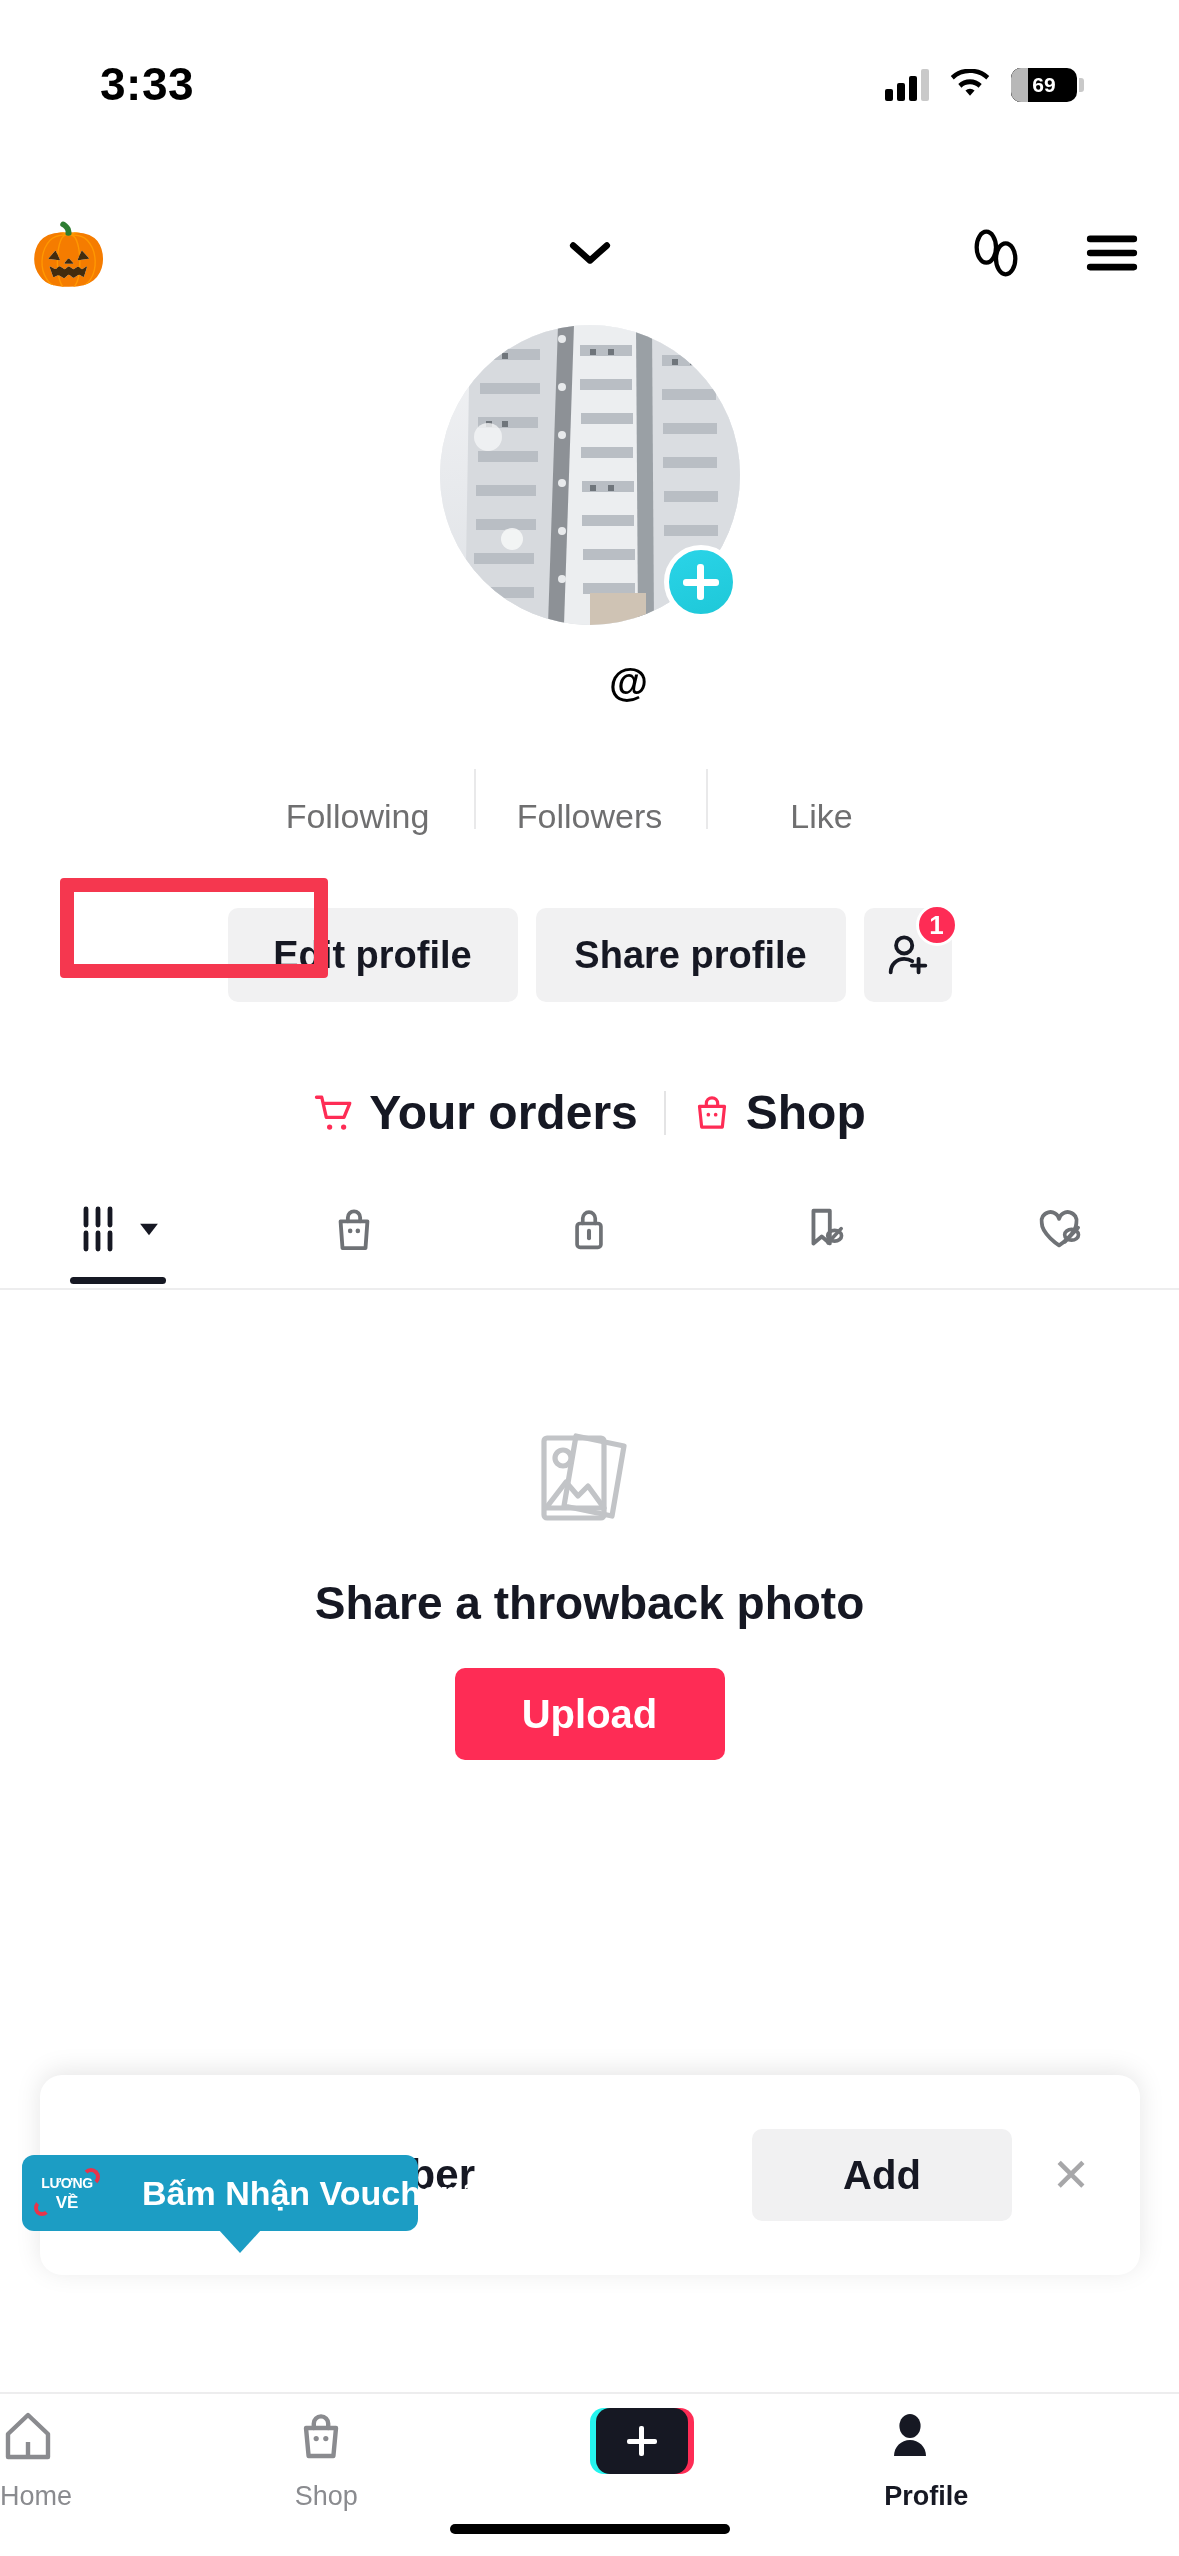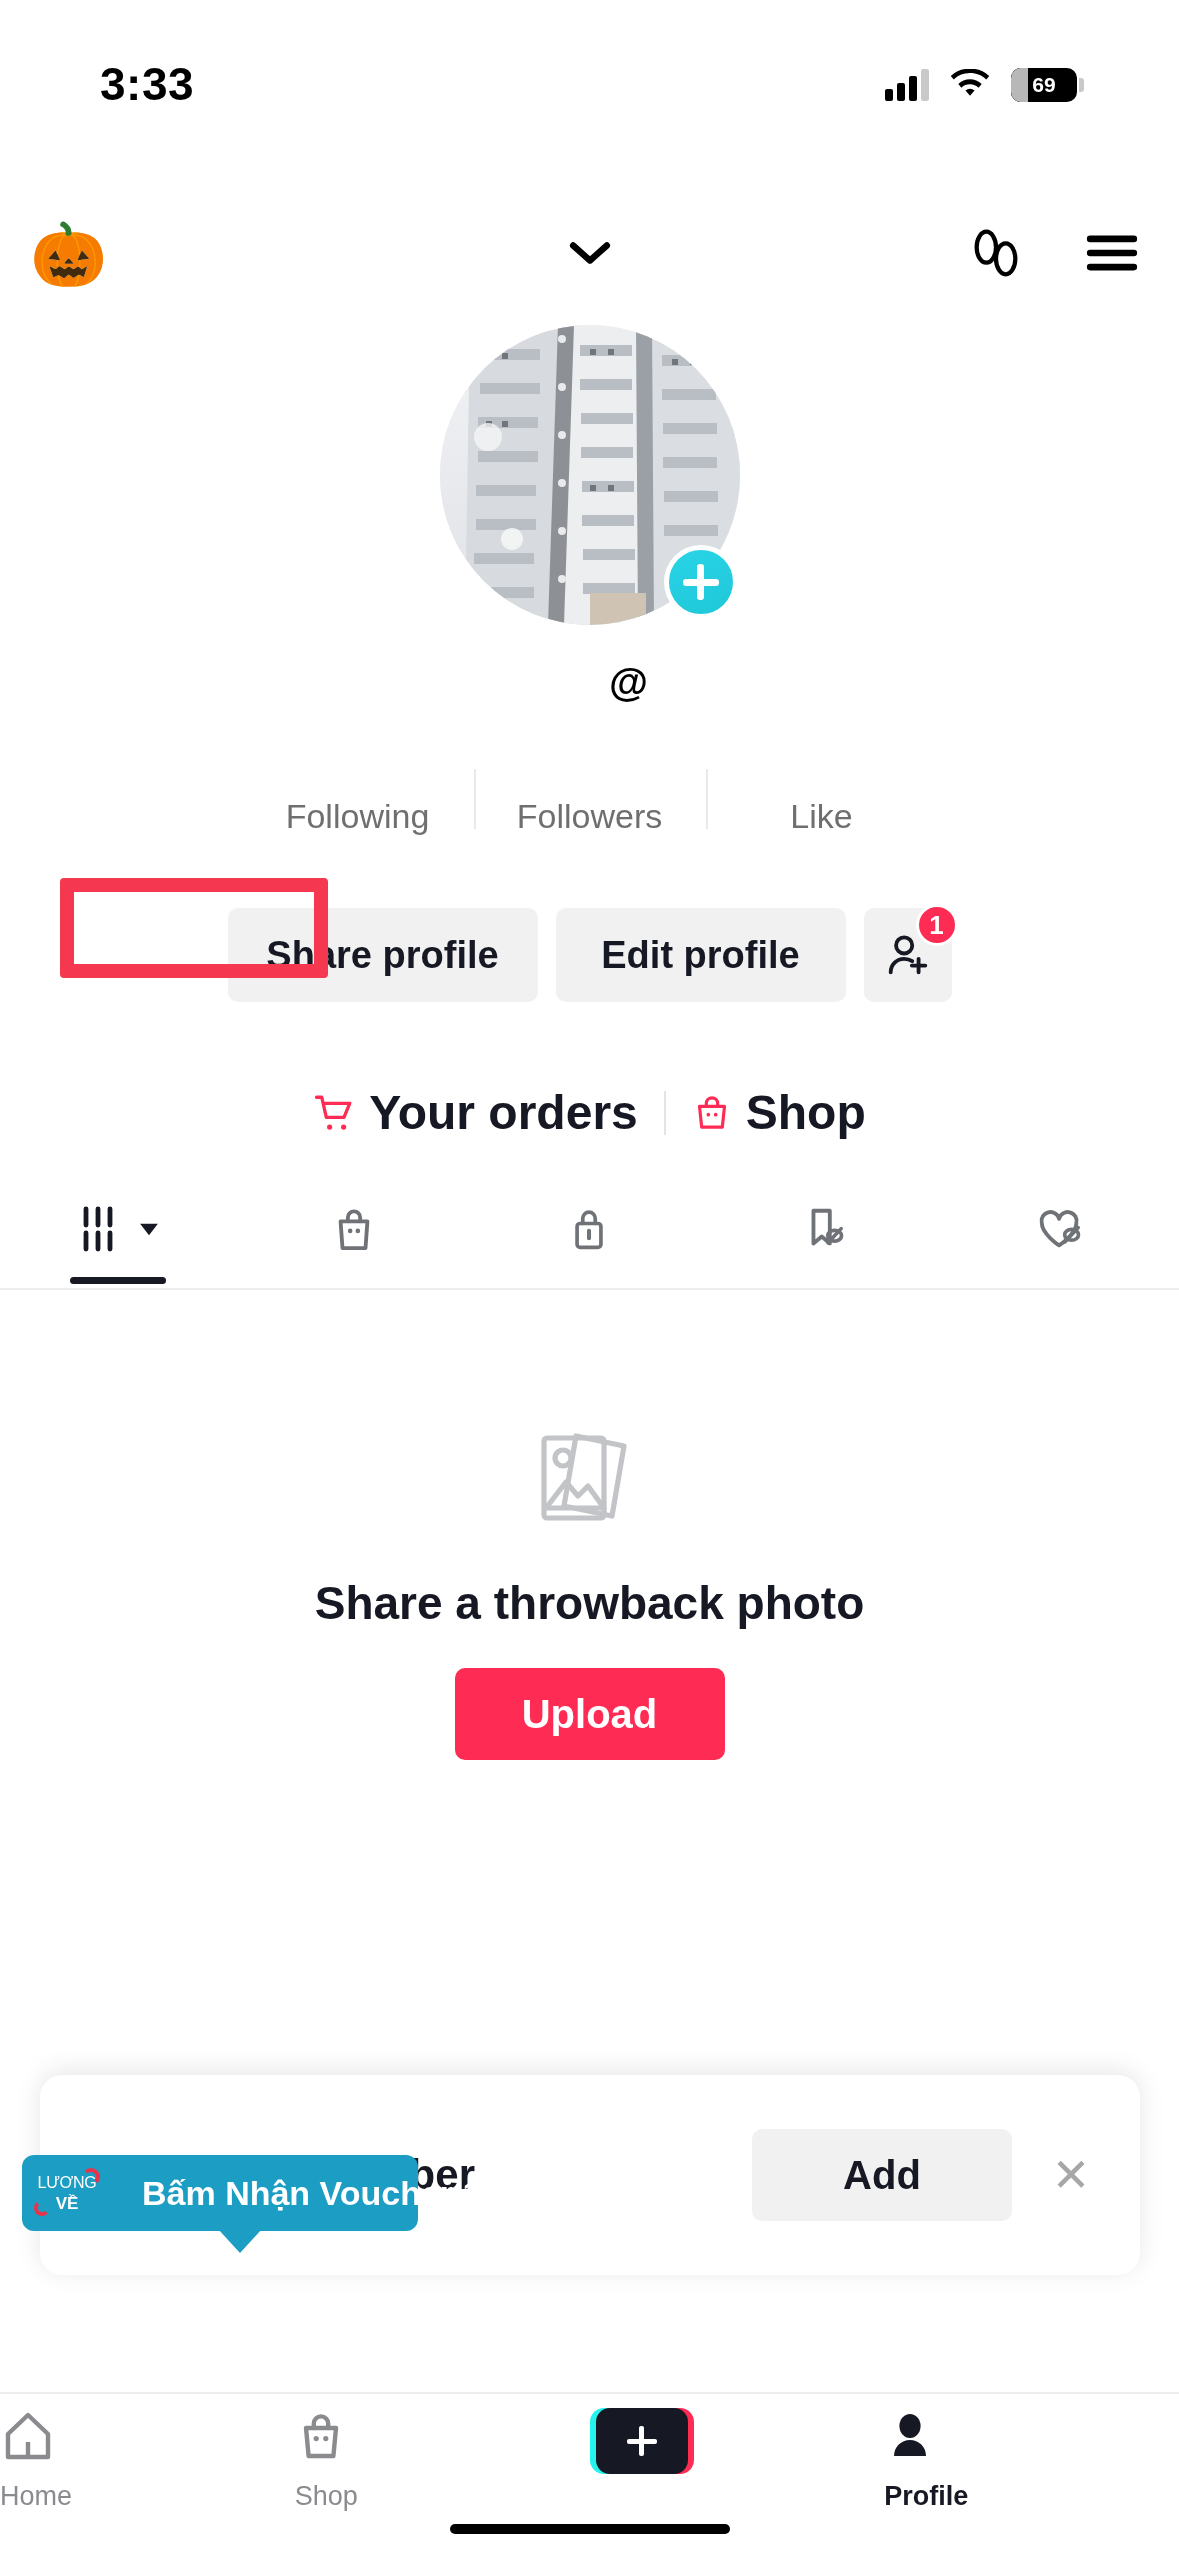--- a/index.html
+++ b/index.html
@@ -156,21 +156,21 @@
   }
   .voucher::after {
     content:""; position:absolute; left:196px; bottom:-22px;
     border-left:22px solid transparent; border-right:22px solid transparent;
     border-top:24px solid #1c9dc4;
   }
   .vlogo {
     position:relative; width:62px; height:58px; flex:0 0 62px;
     display:flex; flex-direction:column; align-items:center; justify-content:center;
   }
-  .vlogo .l1 { font-size:16px; font-weight:400; color:#fff; line-height:1; letter-spacing:-.3px;}
+  .vlogo .l1 { font-size:14px; font-weight:700; color:#fff; line-height:1; letter-spacing:-.3px;}
   .vlogo .l2 { font-size:17px; font-weight:700; color:#fff; line-height:1; margin-top:4px; }
   .vlogo .sw1 { position:absolute; right:-2px; top:4px; width:18px; height:18px;
     border:4px solid #e8344b; border-radius:50%; border-left-color:transparent; border-bottom-color:transparent;}
   .vlogo .sw2 { position:absolute; left:-2px; bottom:6px; width:16px; height:16px;
     border:4px solid #e8344b; border-radius:50%; border-right-color:transparent; border-top-color:transparent;}
   .vtext { font-size:34px; font-weight:700; color:#fff; white-space:nowrap;margin-left:32px; }
 
   
   .bottomnav {
     position:absolute; bottom:0; left:0; width:1179px; height:164px;
@@ -322,22 +322,22 @@
       <span class="num"></span>
       <span class="lbl">Followers</span>
     </div>
     <div class="stat">
       <span class="num"></span>
       <span class="lbl">Like</span>
     </div>
   </div>
 
   <div class="actions">
+    <div class="btn-grey btn-edit">Edit profile</div>
     <div class="btn-grey btn-share">Share profile</div>
-    <div class="btn-grey btn-edit">Edit profile</div>
     <div class="btn-grey btn-adduser">
       <svg width="50" height="50" viewBox="0 0 26 26">
         <circle cx="11" cy="8" r="4.2" fill="none" stroke="#161823" stroke-width="2"></circle>
         <path d="M4 22c0-4 3.2-7 7-7 1.6 0 3 .4 4.2 1.2" fill="none" stroke="#161823" stroke-width="2" stroke-linecap="round"></path>
         <path d="M18.5 15v7M15 18.5h7" stroke="#161823" stroke-width="2" stroke-linecap="round"></path>
       </svg>
       <span class="badge">1</span>
     </div>
   </div>
 

